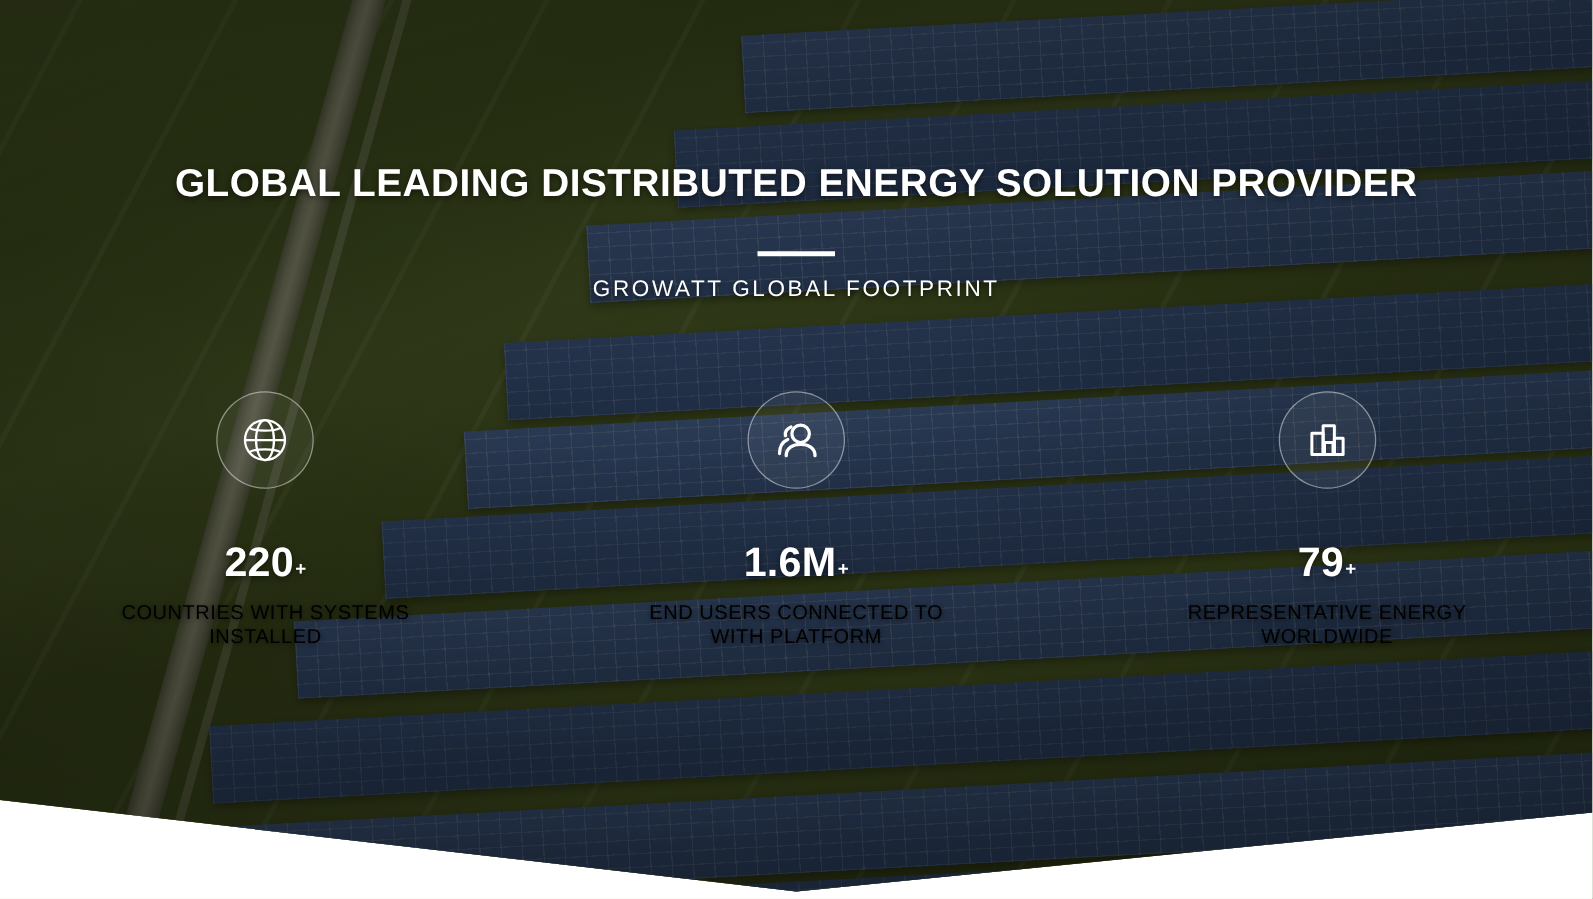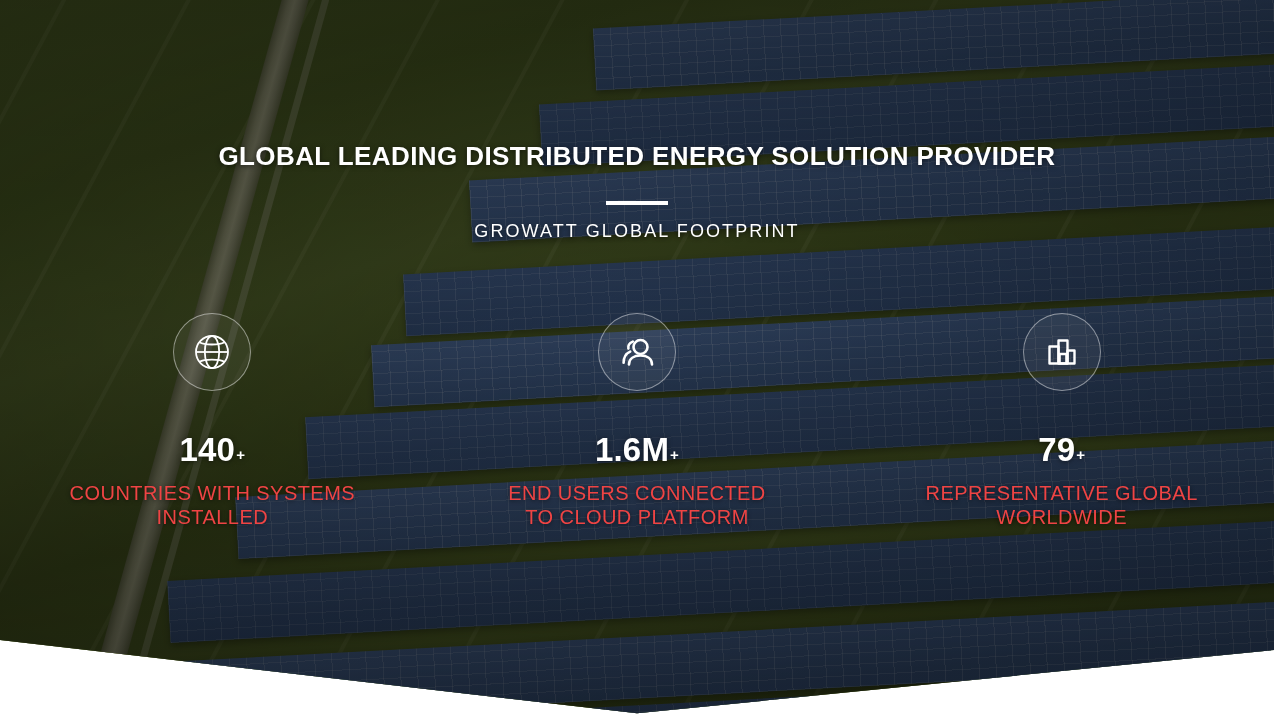--- a/index.html
+++ b/index.html
@@ -102,24 +102,24 @@
   }
 
   
   .content {
     position:absolute; inset:0;
     z-index:5;
   }
 
   .headline {
     position:absolute;
-    top:142px; left:0; width:100%;
+    top:130px; left:0; width:100%;
     text-align:center;
     color:#ffffff;
-    font-size:26px;
+    font-size:31px;
     font-weight:bold;
     letter-spacing:.4px;
     line-height:1.1;
     text-shadow:0 1px 5px rgba(0,0,0,.55);
     font-stretch:condensed;
     white-space:nowrap;
   }
 
   .divider {
     position:absolute;
@@ -178,22 +178,22 @@
     font-size:15px;
     font-weight:bold;
     vertical-align:baseline;
     position:relative;
     top:-1px;
     margin-left:1px;
   }
 
   .stat-label {
     margin-top:16px;
-    color:#ef4444;
-    font-size:20px;
+    color:#000000;
+    font-size:16px;
     letter-spacing:.45px;
     line-height:1.18;
     text-align:center;
     max-width:300px;
     text-shadow:0 1px 4px rgba(0,0,0,.55);
   }
   .stat.wide .stat-label { max-width:260px; }
 </style>
 </head>
 <body>
@@ -236,50 +236,50 @@
         <div class="icon-circle">
           <svg width="44" height="44" viewBox="0 0 44 44" fill="none" stroke="#ffffff" stroke-width="1.8">
             <circle cx="22" cy="22" r="16"></circle>
             <ellipse cx="22" cy="22" rx="7.2" ry="16"></ellipse>
             <line x1="6" y1="22" x2="38" y2="22"></line>
             <path d="M9.6 12.3 C14 15.2 29.8 15.2 34.4 12.3"></path>
             <path d="M9.6 31.7 C14 28.8 29.8 28.8 34.4 31.7"></path>
           </svg>
         </div>
         <div class="stat-value">
-          <span>140</span><span class="plus">+</span>
+          <span>220</span><span class="plus">+</span>
         </div>
         <div class="stat-label">COUNTRIES WITH SYSTEMS INSTALLED</div>
       </div>
 
       <div class="stat wide">
         <div class="icon-circle">
           <svg width="44" height="44" viewBox="0 0 44 44" fill="none" stroke="#ffffff" stroke-width="2.6" stroke-linecap="round">
             <circle cx="25.5" cy="17" r="7"></circle>
             <path d="M14 34.5 C14 28.4 19.2 25.5 25.5 25.5 C31.8 25.5 37 28.4 37 34.5"></path>
             <path d="M17.8 11.6 C14.6 13 12.8 15.6 13.4 18.6"></path>
             <path d="M15.2 21.6 C11.2 23.4 8.6 27.2 8.6 32.8"></path>
           </svg>
         </div>
         <div class="stat-value">
           <span>1.6M</span><span class="plus">+</span>
         </div>
-        <div class="stat-label">END USERS CONNECTED TO CLOUD PLATFORM</div>
+        <div class="stat-label">END USERS CONNECTED TO WITH PLATFORM</div>
       </div>
 
       <div class="stat">
         <div class="icon-circle">
           <svg width="44" height="44" viewBox="0 0 44 44" fill="none" stroke="#ffffff" stroke-width="2.4" stroke-linejoin="round">
             <rect x="9.5" y="16.5" width="9" height="17"></rect>
             <rect x="18.5" y="10.5" width="9" height="23"></rect>
             <rect x="27.5" y="20.5" width="7" height="13"></rect>
             <rect x="19.6" y="24" width="6.8" height="9.5"></rect>
           </svg>
         </div>
         <div class="stat-value">
           <span>79</span><span class="plus">+</span>
         </div>
-        <div class="stat-label">REPRESENTATIVE GLOBAL WORLDWIDE</div>
+        <div class="stat-label">REPRESENTATIVE ENERGY WORLDWIDE</div>
       </div>
 
     </div>
   </div>
 </div>
 
 </body></html>

